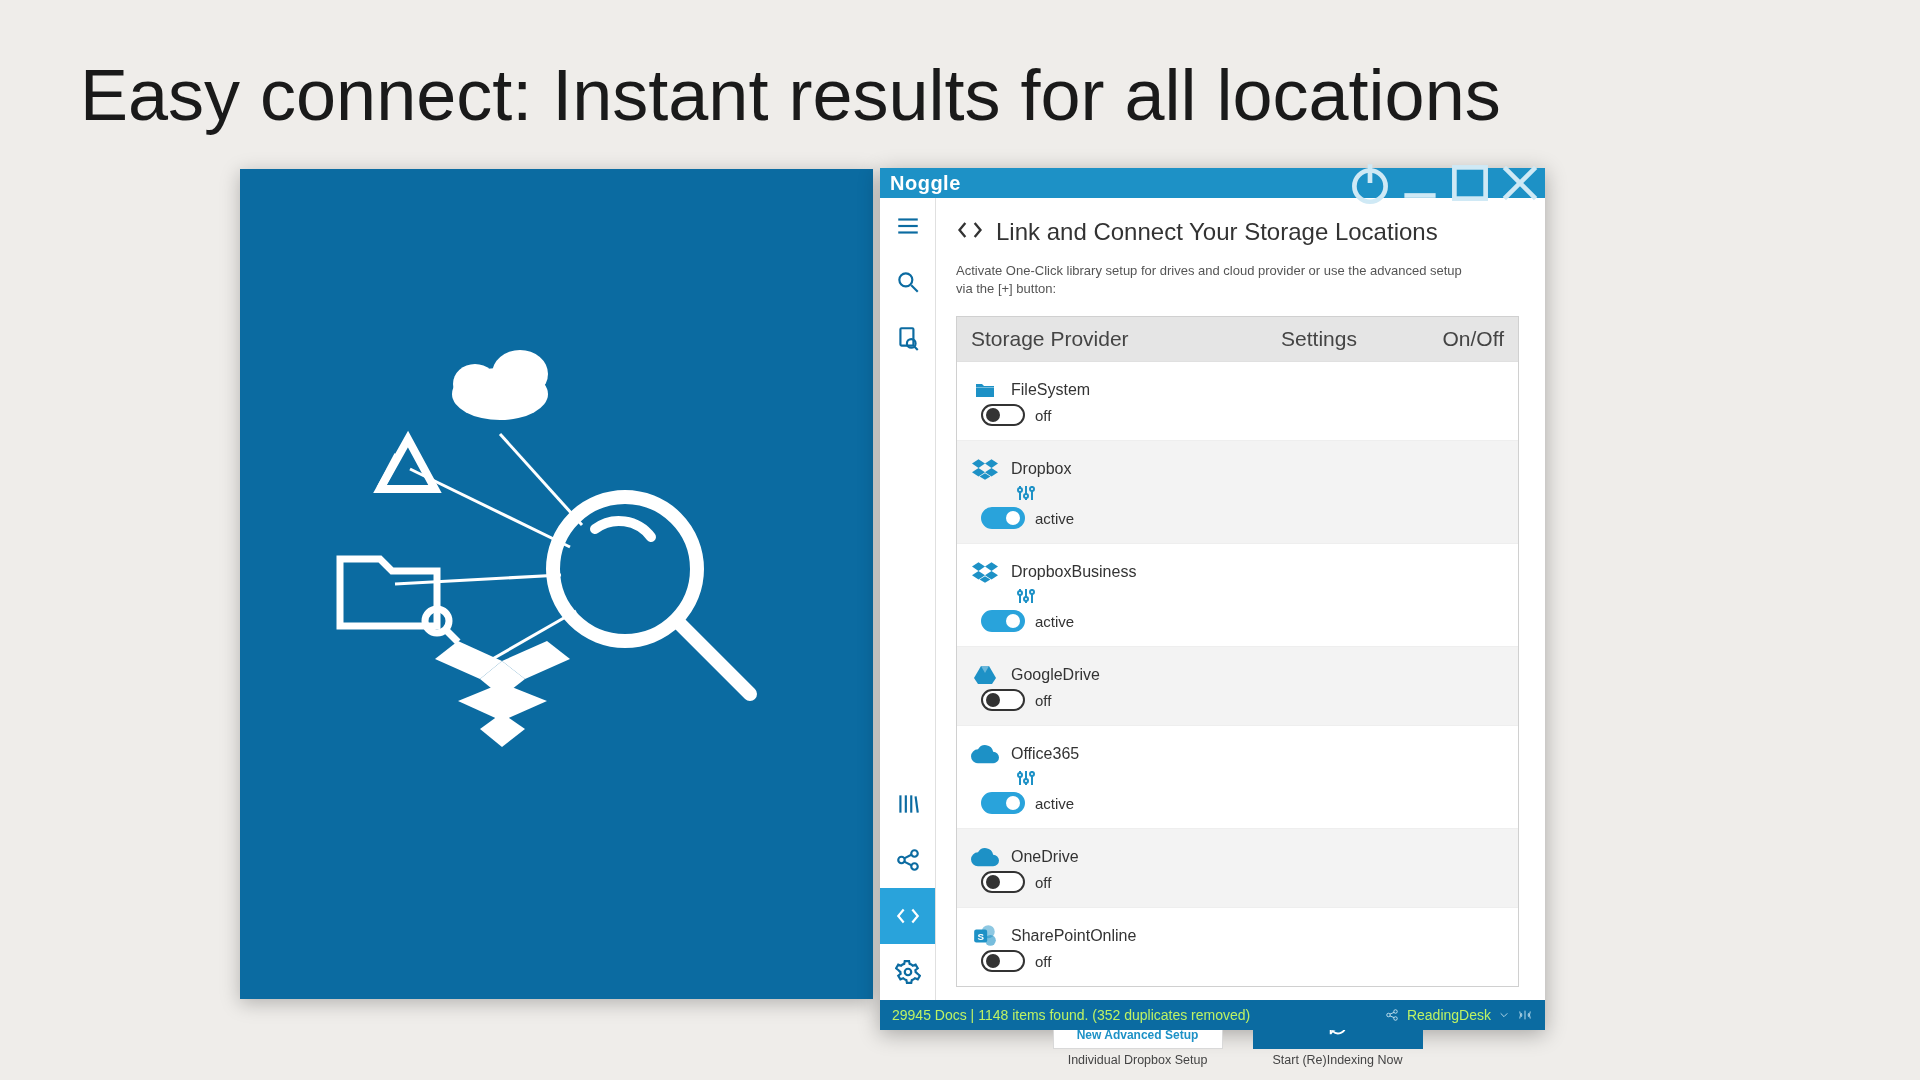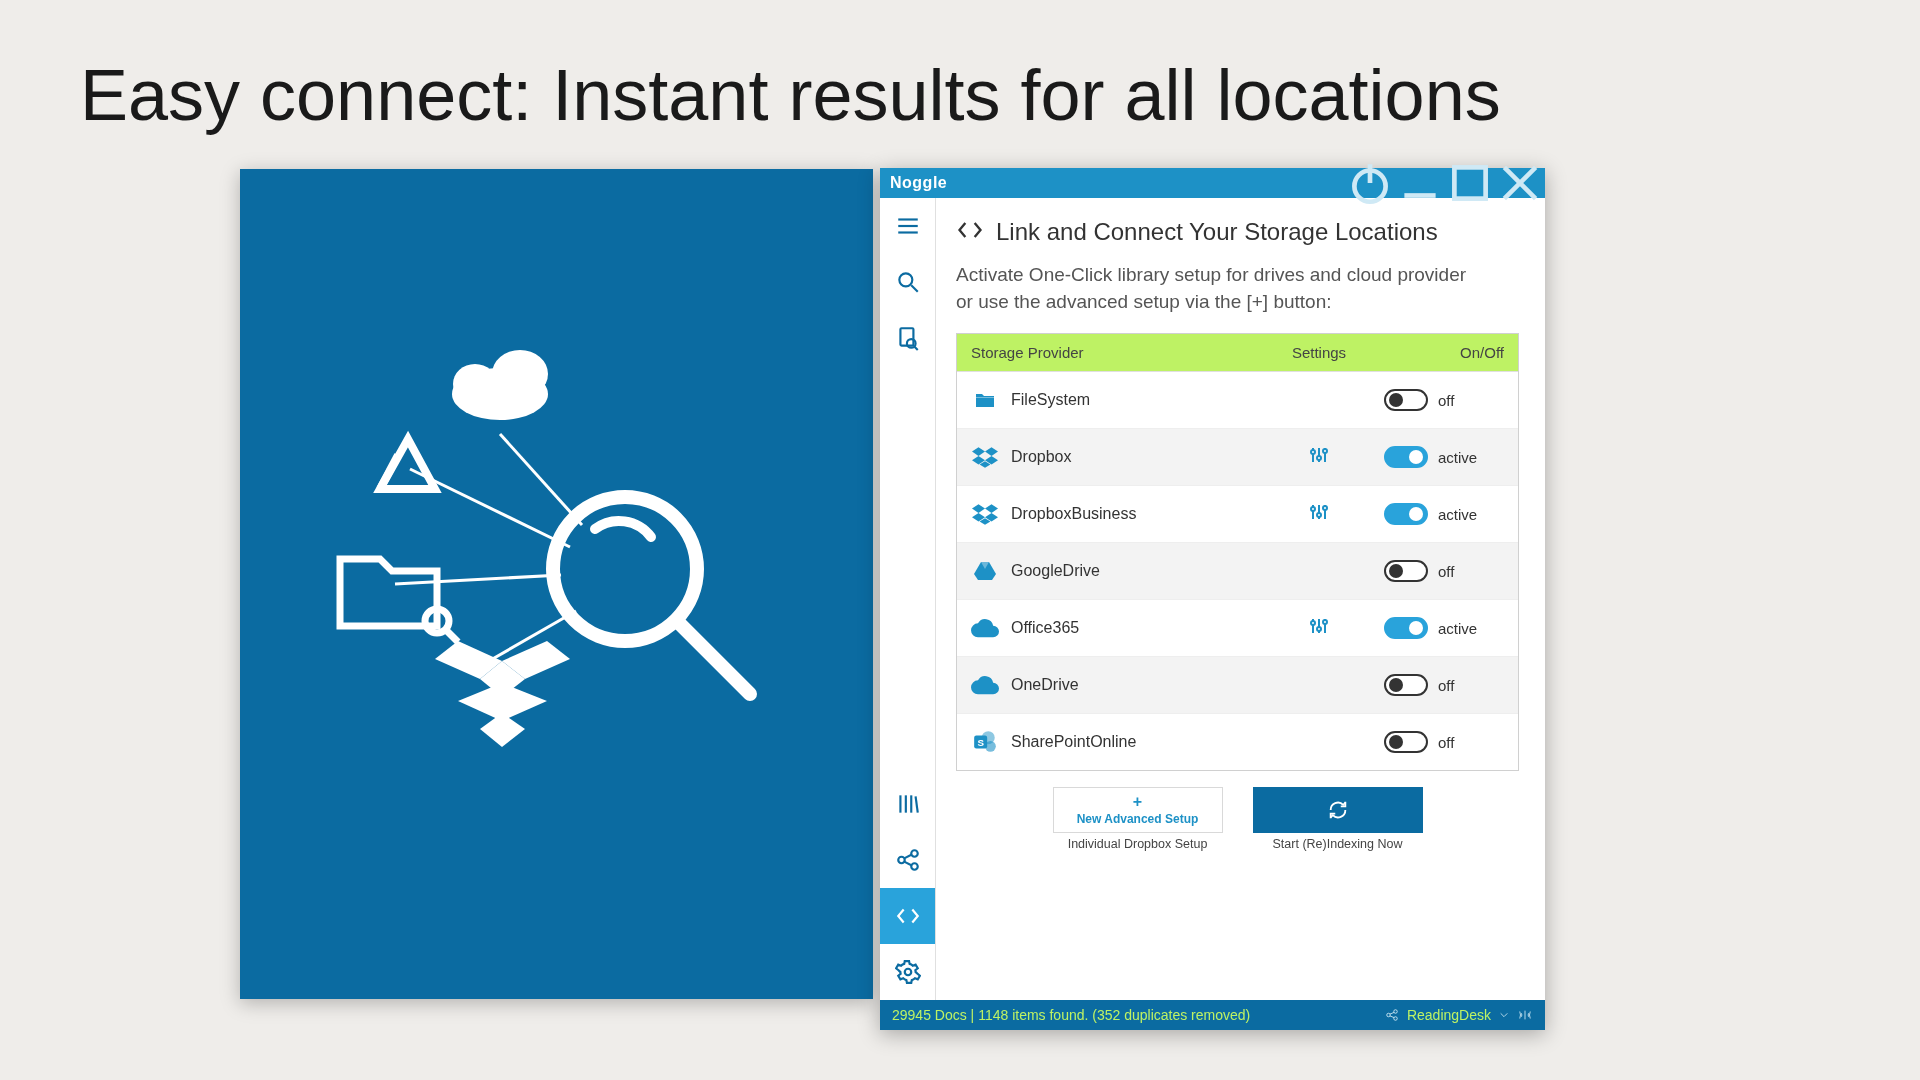--- a/index.html
+++ b/index.html
@@ -40,21 +40,21 @@
     box-shadow: 0 4px 20px rgba(0,0,0,0.3);
     display: flex;
     flex-direction: column;
   }
   .titlebar {
     height: 30px;
     background: #1d91c6;
     display: flex;
     align-items: center;
     color: #fff;
-    font-size: 16px;
+    font-size: 20px;
     font-weight: 700;
     padding-left: 10px;
   }
   .titlebar .app-name { flex: 0 0 auto; letter-spacing: 0.5px; }
   .titlebar .spacer { flex: 1; }
   .titlebar .win-btn {
     width: 50px;
     height: 30px;
     display: flex;
     align-items: center;
@@ -93,42 +93,43 @@
     color: #333;
   }
   .page-head {
     display: flex;
     align-items: center;
     gap: 12px;
     margin-bottom: 14px;
   }
   .page-head svg { width: 28px; height: 28px; }
   .page-title { font-size: 24px; color: #333; font-weight: 400; }
-  .page-desc { font-size: 19px; color: #555; line-height: 1.4; margin-bottom: 18px; max-width: 520px; }
+  .page-desc { font-size: 13px; color: #555; line-height: 1.4; margin-bottom: 18px; max-width: 520px; }
   .provider-table {
     border: 1px solid #d0d0d0;
     background: #fff;
   }
   .pt-head {
     display: flex;
     padding: 10px 14px;
-    font-size: 15px;
+    font-size: 21px;
     color: #444;
     border-bottom: 1px solid #e0e0e0;
-    background: #bef264;
+    background: #e5e5e5;
   }
   .col-provider { flex: 1; }
   .col-settings { width: 110px; text-align: center; }
   .col-onoff { width: 130px; text-align: right; }
   .pt-row {
     display: flex;
-    align-items: center;
+    align-items: flex-start;
     padding: 14px 14px;
     border-bottom: 1px solid #eee;
     font-size: 16px;
+    flex-direction: column;
   }
   .pt-row:last-child { border-bottom: none; }
   .pt-row.alt { background: #f3f3f3; }
   .prov-cell { flex: 1; display: flex; align-items: center; gap: 12px; }
   .prov-icon { width: 28px; height: 28px; display:flex; align-items:center; justify-content:center; }
   .settings-cell { width: 110px; text-align: center; color: #1d91c6; cursor: pointer; }
   .settings-cell .sliders { display: inline-block; }
   .onoff-cell { width: 130px; display: flex; align-items: center; justify-content: flex-start; gap: 10px; padding-left: 10px; }
   .toggle {
     width: 44px; height: 22px; border: 2px solid #333; border-radius: 12px; position: relative;

